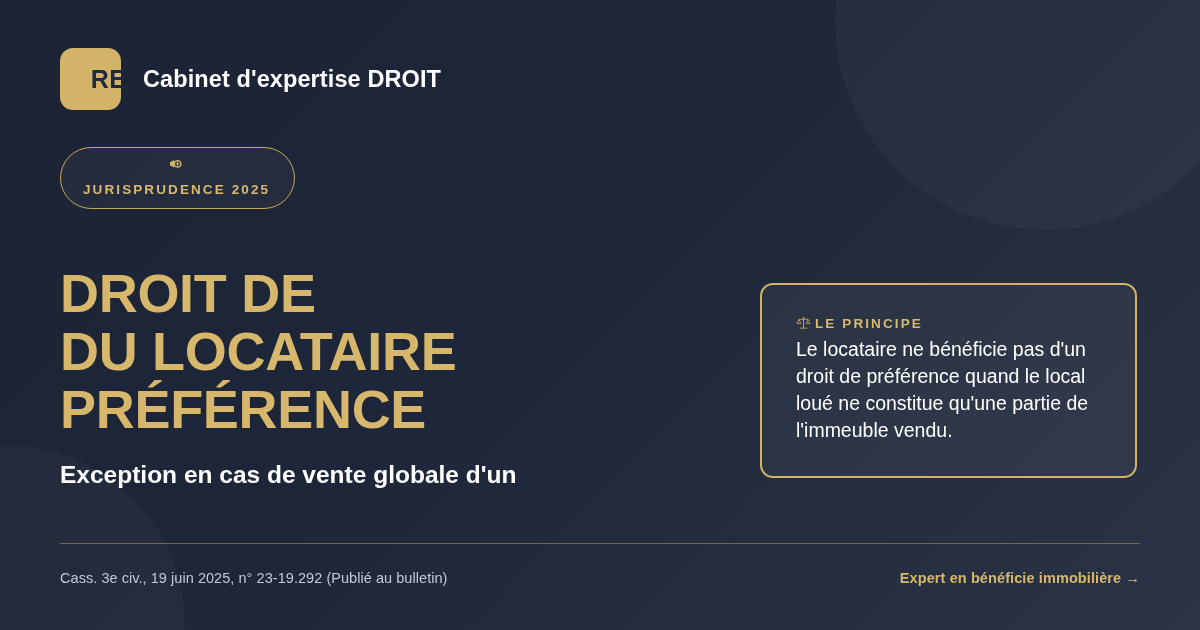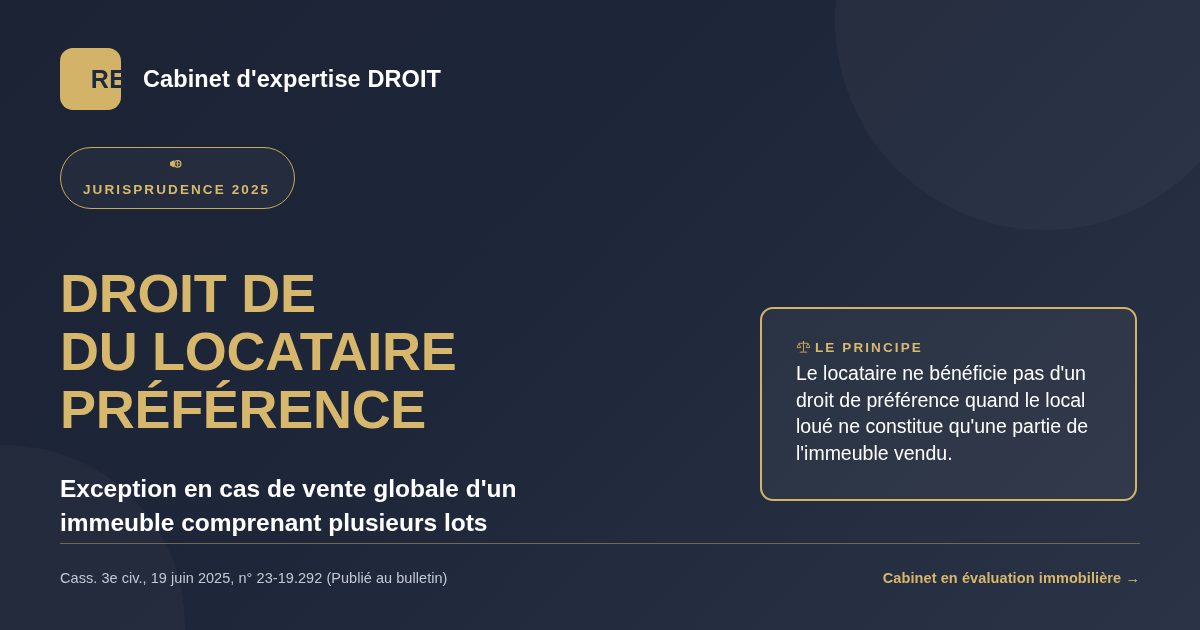--- a/index.html
+++ b/index.html
@@ -128,21 +128,21 @@
     letter-spacing: -0.3px;
     margin: 0;
   }
   .headline .ln { display: block; }
 
   .subhead {
     color: #ffffff;
     font-size: 24.5px;
     line-height: 1.36;
     font-weight: bold;
-    margin: 34px 0 0 0;
+    margin: 20px 0 0 0;
     max-width: 600px;
   }
   .subhead .ln { display: block; }
 
   
   .card {
     margin-left: 0;
     width: 377px;
     flex: none;
     box-sizing: border-box;
@@ -244,21 +244,20 @@
 
       <div class="left-col">
         <h1 class="headline">
           <span class="ln">DROIT DE</span>
           <span class="ln">DU LOCATAIRE</span>
           <span class="ln">PRÉFÉRENCE</span>
         </h1>
 
         <p class="subhead">
           <span class="ln">Exception en cas de vente globale d'un</span>
-          <span class="ln">immeuble comprenant plusieurs lots</span>
         </p>
       </div>
 
       <div class="card">
         <div class="card-label">
           <span class="card-label-icon">
             <svg width="15" height="14" viewBox="0 0 16 15" fill="none" xmlns="http://www.w3.org/2000/svg" aria-hidden="true">
               <path d="M8 1.6 L8 12.6 M4 13 L12 13 M3.1 3.5 L12.9 3.5" stroke="#c9a95c" stroke-width="1"></path>
               <path d="M3.1 3.6 L1.1 8.1 L5.1 8.1 Z" stroke="#c9a95c" stroke-width="0.9" fill="none"></path>
               <path d="M12.9 3.6 L10.9 8.1 L14.9 8.1 Z" stroke="#c9a95c" stroke-width="0.9" fill="none"></path>
@@ -270,17 +269,17 @@
         <p class="card-body">Le locataire ne bénéficie pas d'un droit de préférence quand le local loué ne constitue qu'une partie de l'immeuble vendu.</p>
       </div>
 
     </div>
   </div>
 
   <div class="footer-wrap">
     <div class="divider"></div>
     <div class="footer-row">
       <div class="citation">Cass. 3e civ., 19 juin 2025, n° 23-19.292 (Publié au bulletin)</div>
-      <div class="cta">Cabinet en évaluation immobilière →</div>
+      <div class="cta">Expert en bénéficie immobilière →</div>
     </div>
   </div>
 
 </div>
 
 </body></html>

